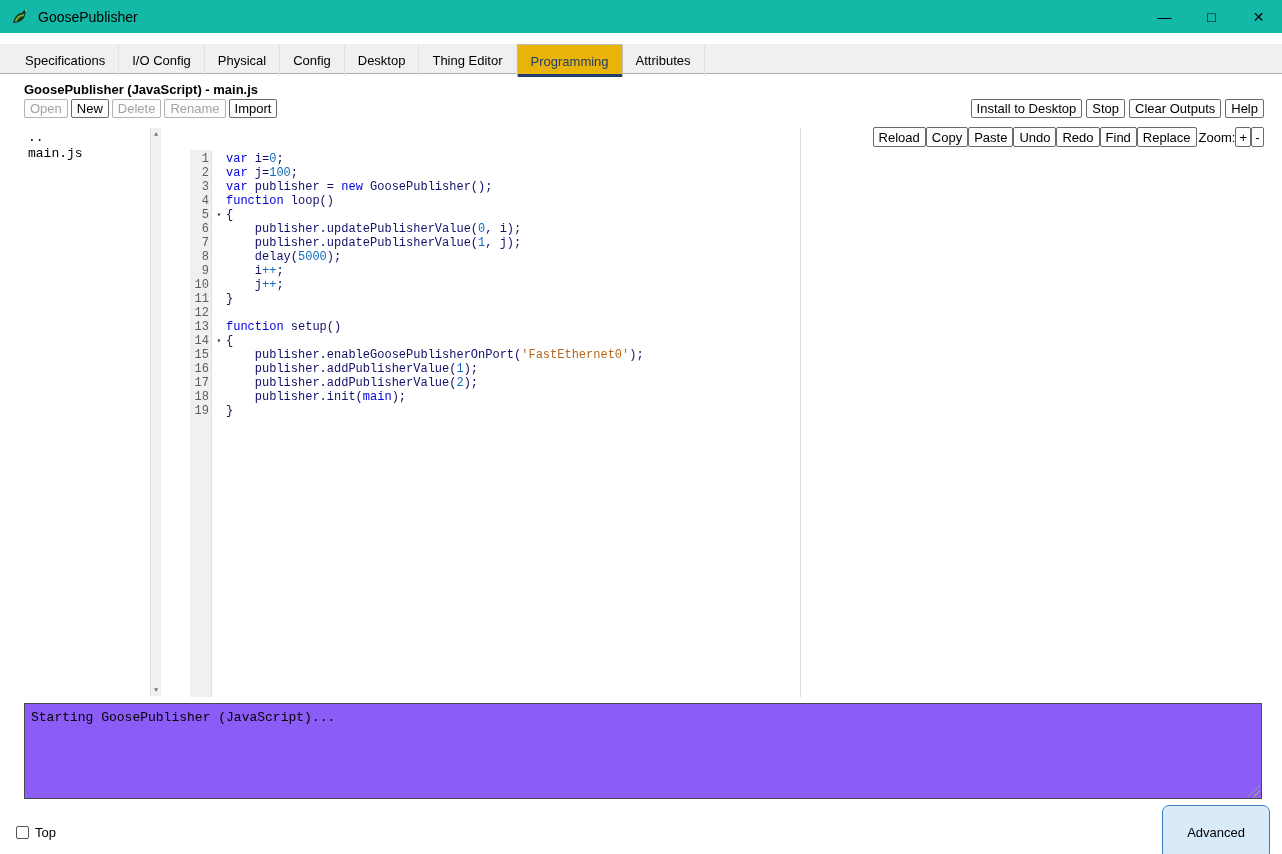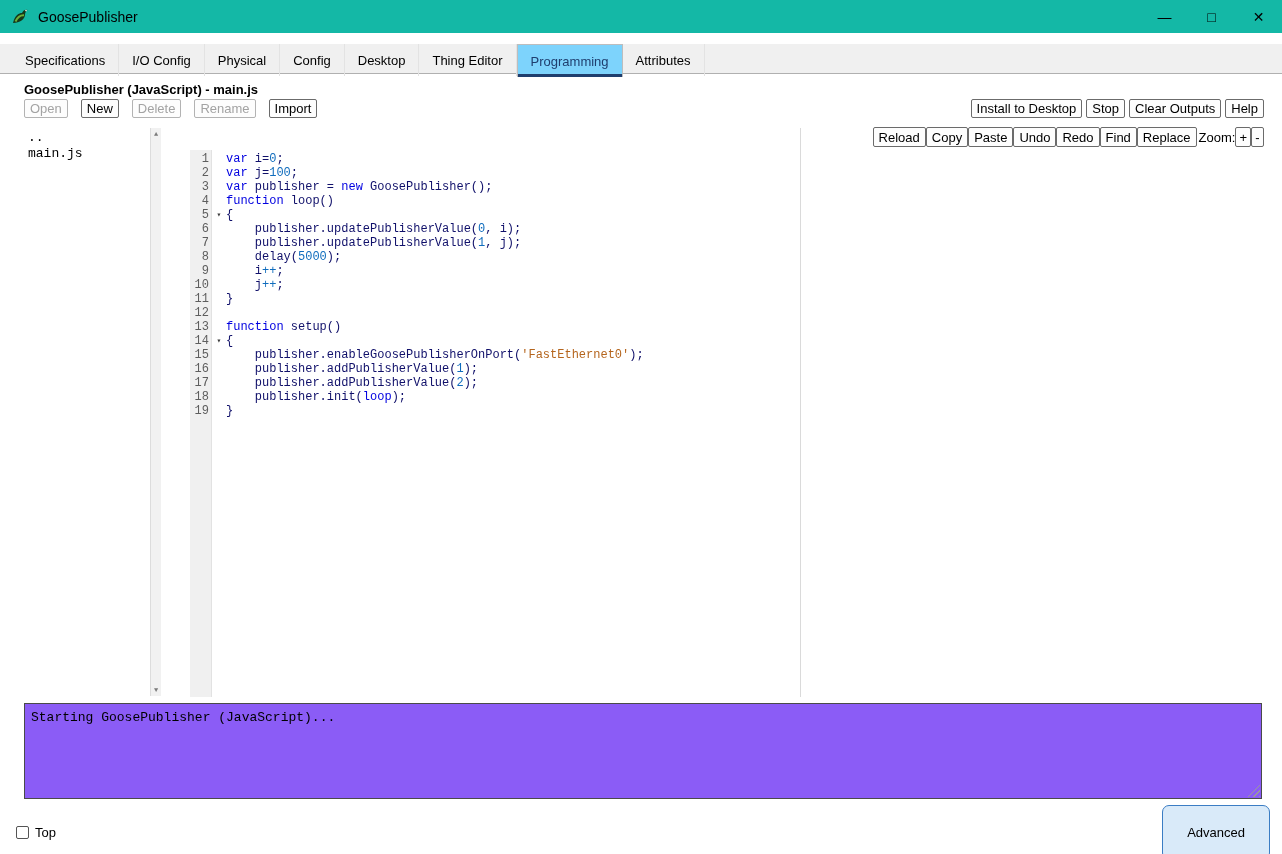--- a/index.html
+++ b/index.html
@@ -13,30 +13,30 @@
   #titlebar { position:absolute; top:0; left:0; right:0; height:33px; background:#14b8a6; display:flex; align-items:center; }
   #app-icon { margin-left:10px; width:20px; height:20px; display:inline-flex; }
   #window-title { margin-left:8px; font-size:14px; }
   #win-controls { margin-left:auto; display:flex; height:100%; }
   .win-btn { width:47px; height:100%; display:flex; align-items:center; justify-content:center; font-size:14px; cursor:default; }
 
   
   #tabstrip { position:absolute; top:44px; left:0; right:0; height:30px; background:#f0f0f0;
     border-bottom:1px solid #b0b0b0; display:flex; align-items:stretch; padding-left:12px; }
   .tab { padding:16px 13px; display:flex; align-items:center; font-size:13px; position:relative; cursor:default; border-right:1px solid #e3e3e3; }
-  .tab.active { background:#7dd3fc; color:var(--accent-underline,#1f3e6e); border:1px solid #bdbdbd; border-bottom:none; margin-bottom:-1px; }
+  .tab.active { background:#eab308; color:var(--accent-underline,#1f3e6e); border:1px solid #bdbdbd; border-bottom:none; margin-bottom:-1px; }
   .tab.active::after { content:""; position:absolute; left:0; right:0; bottom:0; height:3px; background:var(--accent-underline,#1f3e6e); }
 
   
   #doc-title { position:absolute; left:24px; top:82px; font-weight:bold; font-size:13px; }
   .btn { font-family:"Liberation Sans", sans-serif; font-size:13px; background:#fdfdfd; color:#000;
     border:1px solid #6b6b6b; border-radius:2px; padding:1px 5px; height:19px; line-height:15px; cursor:pointer; white-space:nowrap; }
   .btn.disabled { color:#a3a3a3; border-color:#b3b3b3; }
   #file-toolbar { position:absolute; top:99px; left:24px; right:18px; display:flex; }
-  #file-buttons-left { display:flex; gap:13px;justify-content:space-between; }
+  #file-buttons-left { display:flex; gap:3px;justify-content:space-between; }
   #file-buttons-right { margin-left:auto; display:flex; gap:4px;border-radius:8px; }
   #editor-toolbar { position:absolute; top:127px; right:18px; display:flex; align-items:center; }
   #editor-toolbar .btn { height:20px; }
   .zoom-label { font-size:13px; margin-left:2px; }
   .zoom-btn { min-width:13px; padding:1px 3px; }
 
   
   #file-panel { position:absolute; left:24px; top:128px; width:137px; height:568px; background:#fff;
     font-family:"Liberation Mono", monospace; font-size:13px; }
   #file-list { padding:2px 4px; }
@@ -159,21 +159,21 @@
       <div class="code-line"><span class="gutter-num">8</span><span class="fold-col"></span><span class="code-text"><span class="tok-plain">    delay(</span><span class="tok-num">5000</span><span class="tok-plain">);</span></span></div>
       <div class="code-line"><span class="gutter-num">9</span><span class="fold-col"></span><span class="code-text"><span class="tok-plain">    i</span><span class="tok-op">++</span><span class="tok-plain">;</span></span></div>
       <div class="code-line"><span class="gutter-num">10</span><span class="fold-col"></span><span class="code-text"><span class="tok-plain">    j</span><span class="tok-op">++</span><span class="tok-plain">;</span></span></div>
       <div class="code-line"><span class="gutter-num">11</span><span class="fold-col"></span><span class="code-text"><span class="tok-plain">}</span></span></div>
       <div class="code-line"><span class="gutter-num">12</span><span class="fold-col"></span><span class="code-text"></span></div>
       <div class="code-line"><span class="gutter-num">13</span><span class="fold-col"></span><span class="code-text"><span class="tok-kw">function</span><span class="tok-plain"> setup()</span></span></div>
       <div class="code-line"><span class="gutter-num">14</span><span class="fold-col">▾</span><span class="code-text"><span class="tok-plain">{</span></span></div>
       <div class="code-line"><span class="gutter-num">15</span><span class="fold-col"></span><span class="code-text"><span class="tok-plain">    publisher.enableGoosePublisherOnPort(</span><span class="tok-str">'FastEthernet0'</span><span class="tok-plain">);</span></span></div>
       <div class="code-line"><span class="gutter-num">16</span><span class="fold-col"></span><span class="code-text"><span class="tok-plain">    publisher.addPublisherValue(</span><span class="tok-num">1</span><span class="tok-plain">);</span></span></div>
       <div class="code-line"><span class="gutter-num">17</span><span class="fold-col"></span><span class="code-text"><span class="tok-plain">    publisher.addPublisherValue(</span><span class="tok-num">2</span><span class="tok-plain">);</span></span></div>
-      <div class="code-line"><span class="gutter-num">18</span><span class="fold-col"></span><span class="code-text"><span class="tok-plain">    publisher.init(</span><span class="tok-kw">loop</span><span class="tok-plain">);</span></span></div>
+      <div class="code-line"><span class="gutter-num">18</span><span class="fold-col"></span><span class="code-text"><span class="tok-plain">    publisher.init(</span><span class="tok-kw">main</span><span class="tok-plain">);</span></span></div>
       <div class="code-line"><span class="gutter-num">19</span><span class="fold-col"></span><span class="code-text"><span class="tok-plain">}</span></span></div>
     </div>
 </div>
 <div id="editor-divider"></div>
 
 <div id="console">
   <span>Starting GoosePublisher (JavaScript)...</span>
   <div id="console-grip"></div>
 </div>
 

